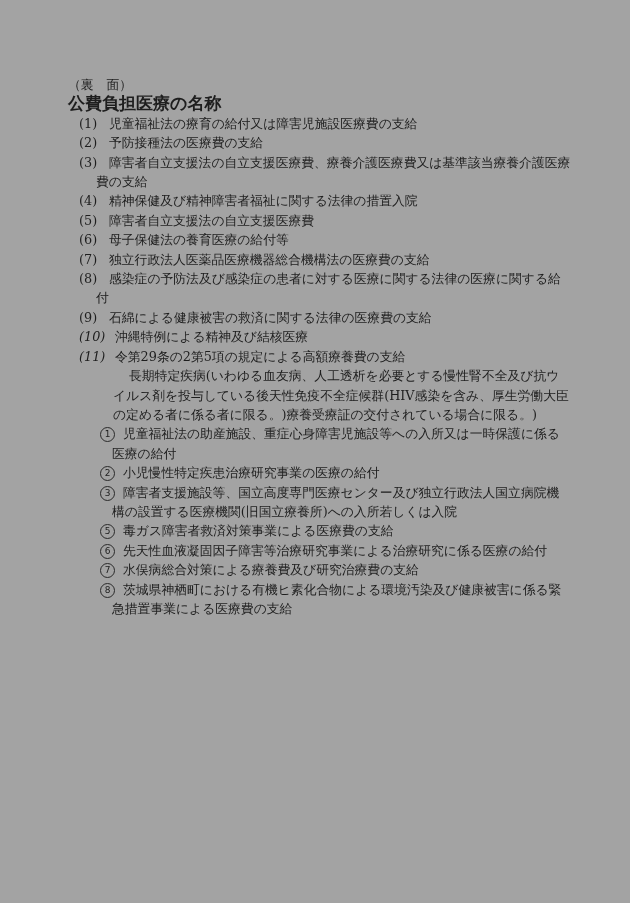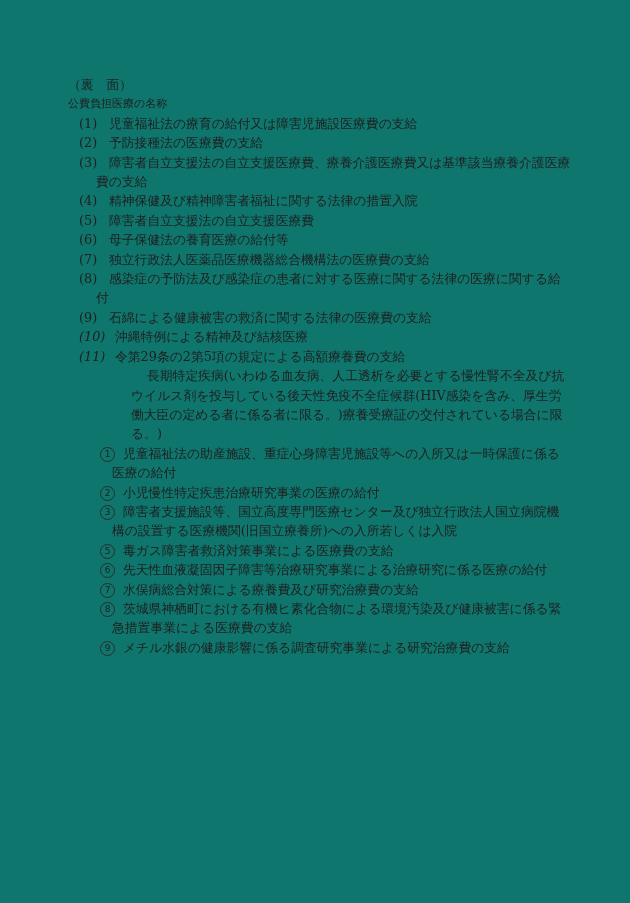--- a/index.html
+++ b/index.html
@@ -6,46 +6,46 @@
     margin: 0;
     padding: 0;
     background: #ffffff;
   }
   .page {
     position: relative;
     width: 630px;
     height: 903px;
     box-sizing: border-box;
     padding: 75px 58px 0 68px;
-    background: #0f766e;
+    background: #a3a3a3;
     color: #1e1e1e;
     font-family: "DejaVu Serif", "Liberation Serif", serif;
     font-size: 12.8px;
     line-height: 19.4px;
     overflow: hidden;
     -webkit-font-smoothing: antialiased;
   }
   .line { margin: 0; }
-  .doc-title { margin: 0; font-size: 11px; font-weight: normal; }
+  .doc-title { margin: 0; font-size: 17px; font-weight: bold; }
 
   
   .item {
     margin-left: 28px;
     text-indent: -17px;
   }
   .item .no {
     display: inline-block;
     text-indent: 0;
     width: 30px;
   }
   .item .no.wide { width: 36px; font-style: italic; }
 
   
   .note {
-    margin-left: 63px;
+    margin-left: 45px;
     text-indent: 16px;
   }
 
   
   .subitem {
     margin-left: 44px;
     text-indent: -12px;
   }
   .cno {
     display: inline-block;
@@ -104,15 +104,14 @@
 
 
   <div class="subitem"><span class="cno">5</span><span>毒ガス障害者救済対策事業による医療費の支給</span></div>
 
   <div class="subitem"><span class="cno">6</span><span>先天性血液凝固因子障害等治療研究事業による治療研究に係る医療の給付</span></div>
 
   <div class="subitem"><span class="cno">7</span><span>水俣病総合対策による療養費及び研究治療費の支給</span></div>
 
   <div class="subitem"><span class="cno">8</span><span>茨城県神栖町における有機ヒ素化合物による環境汚染及び健康被害に係る緊急措置事業による医療費の支給</span></div>
 
-  <div class="subitem"><span class="cno">9</span><span>メチル水銀の健康影響に係る調査研究事業による研究治療費の支給</span></div>
 
 </div>
 
 </body></html>

